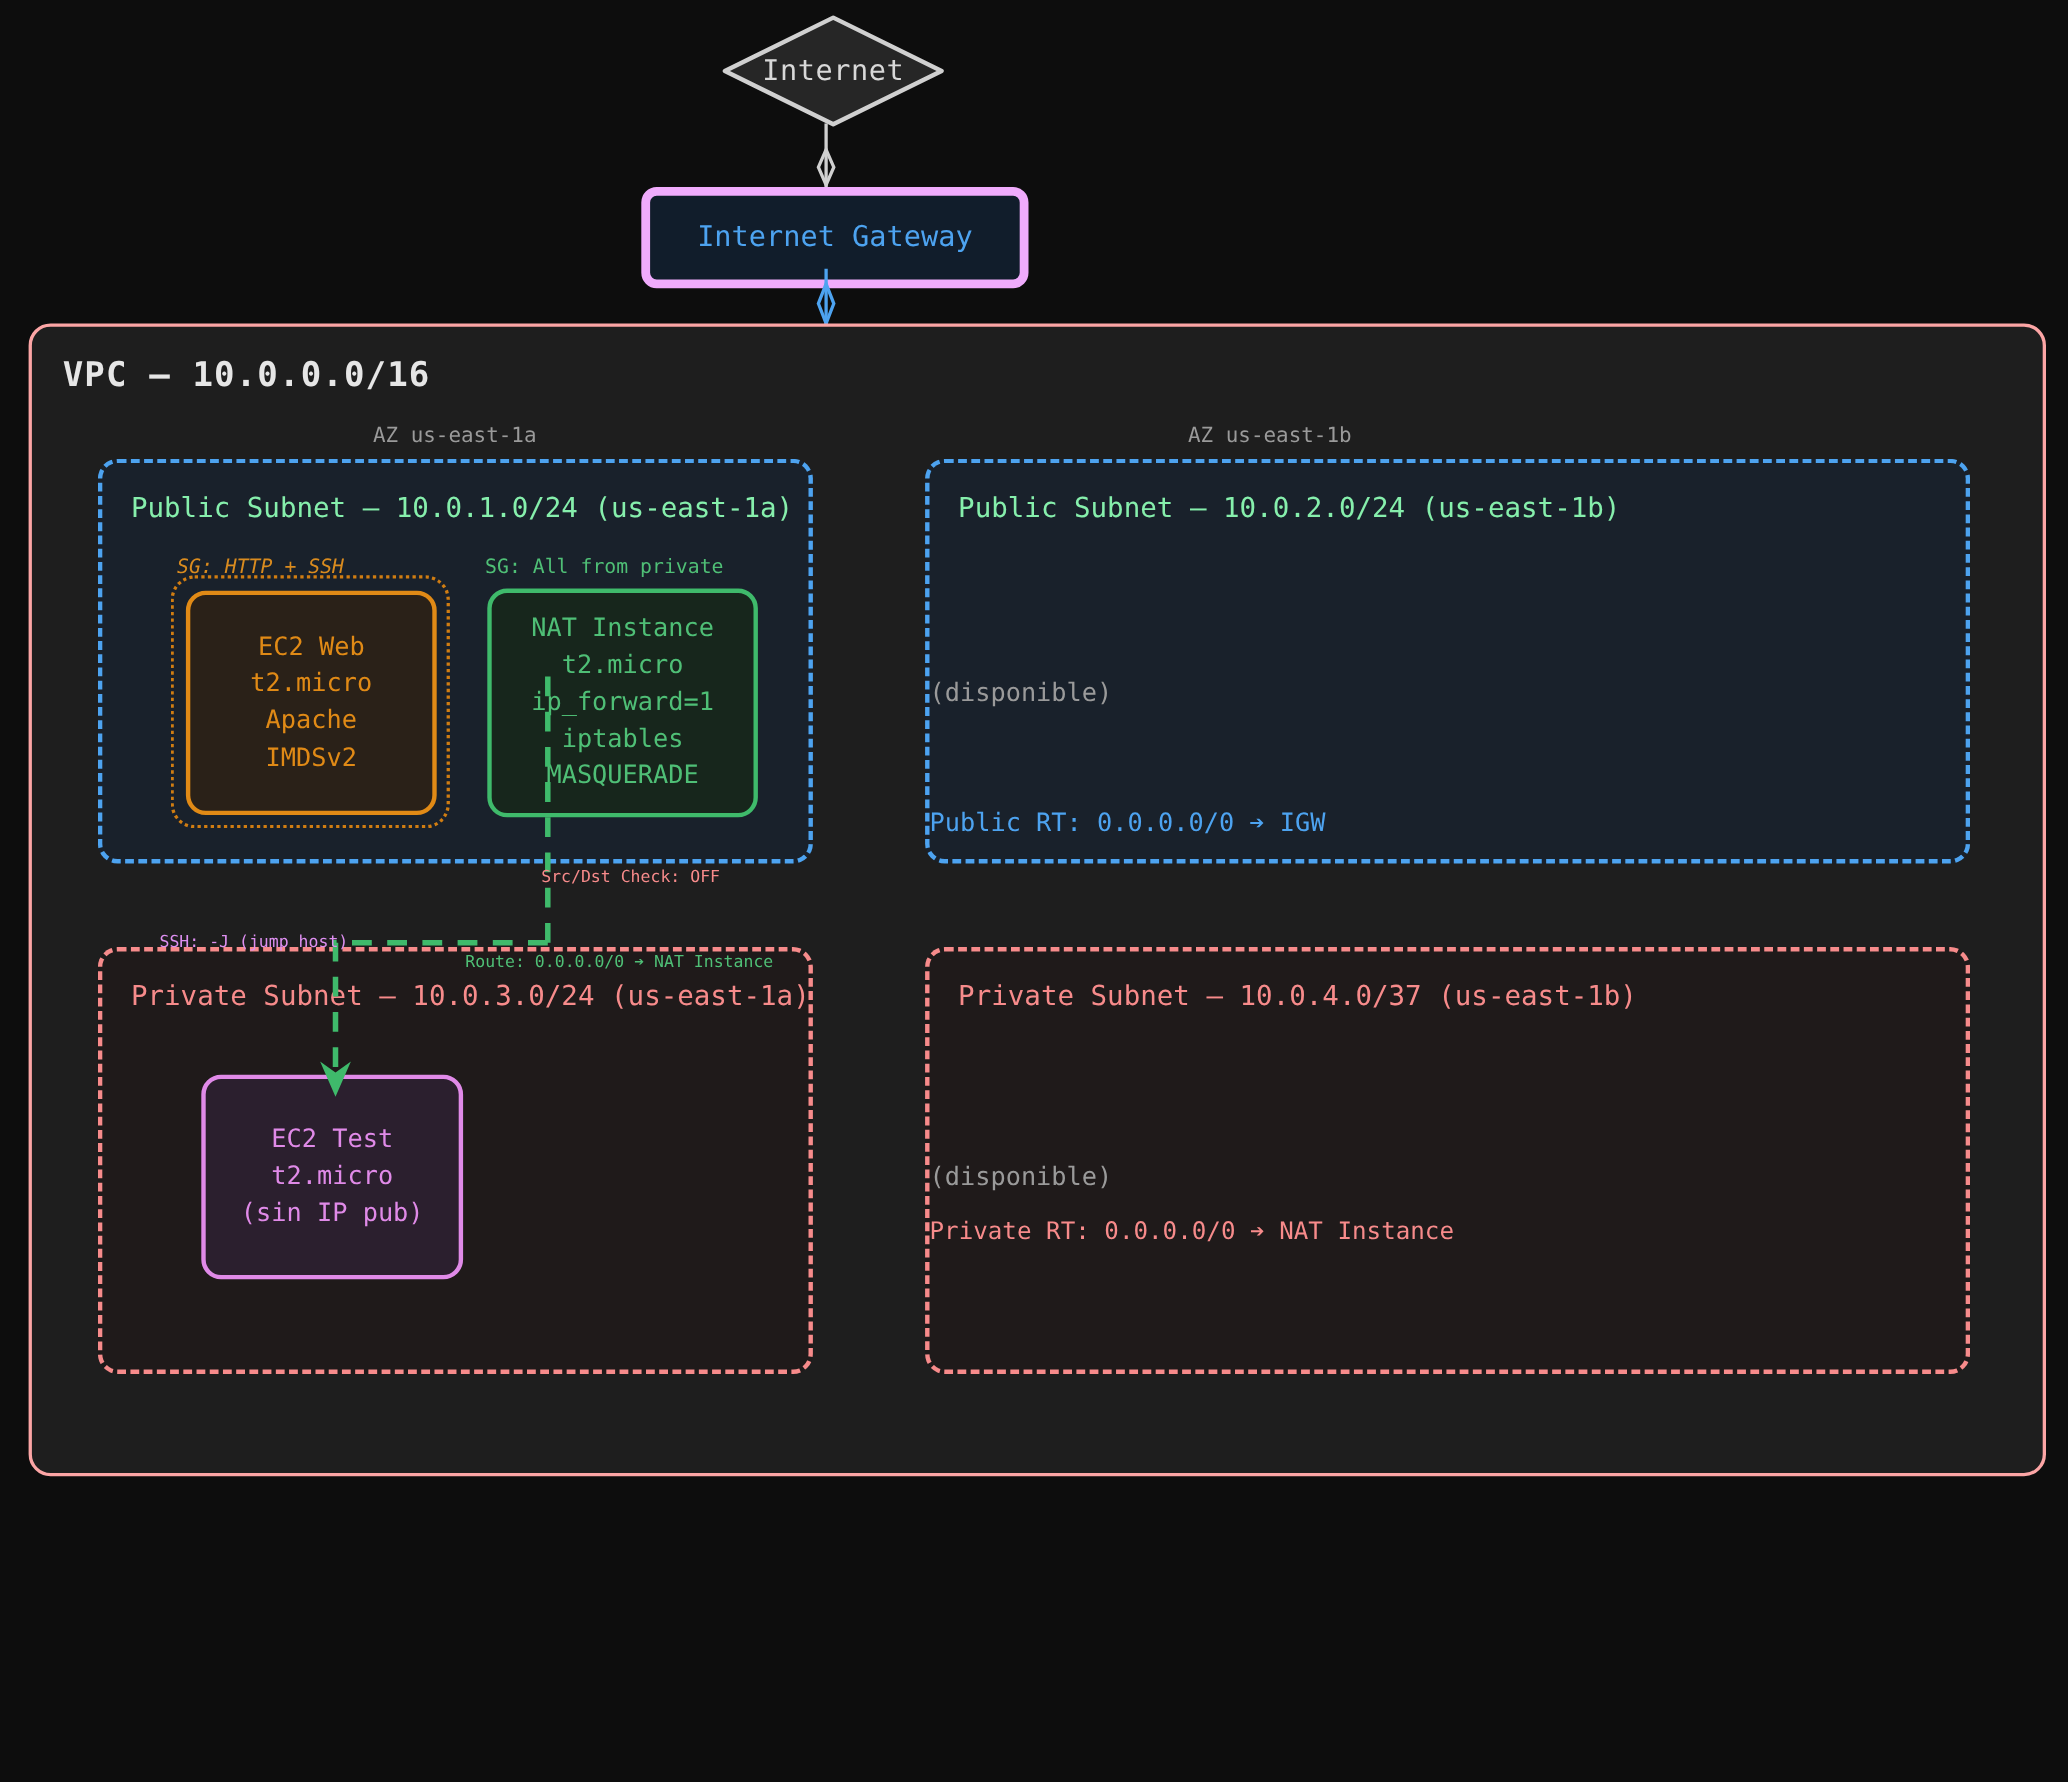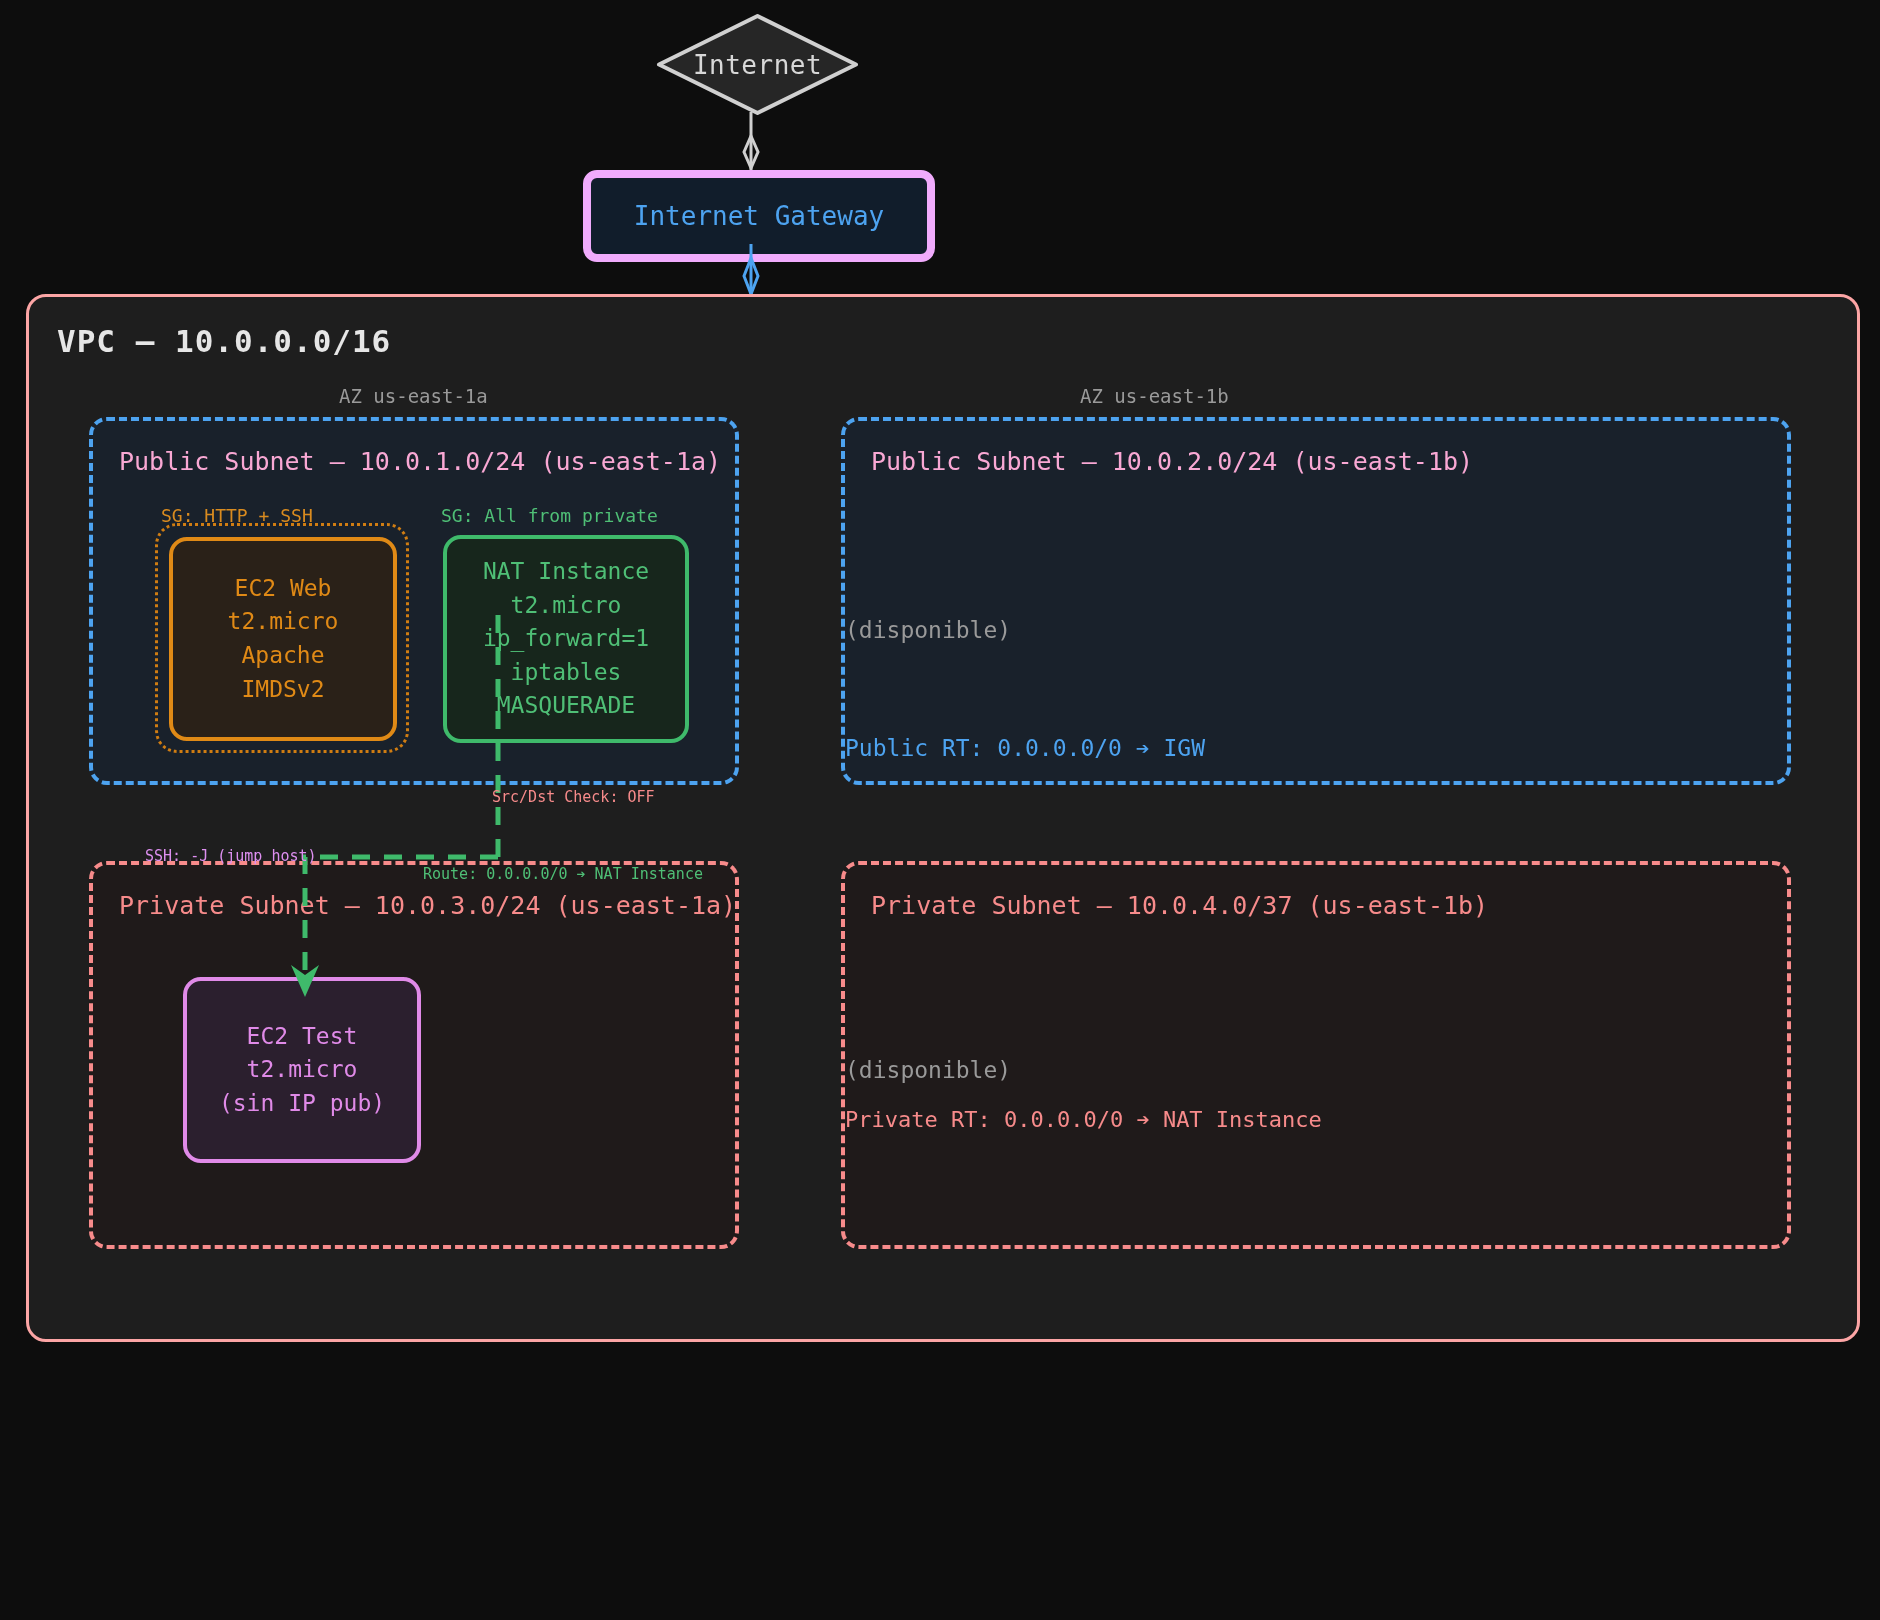--- a/index.html
+++ b/index.html
@@ -98,21 +98,21 @@
     position: absolute;
     left: 26px;
     top: 26px;
     font-size: 25px;
     white-space: nowrap;
   }
   .subnet.public {
     border: 4px dashed #4da3f0;
     background: #19212b;
   }
-  .subnet.public .subnet-title { color: #f9a8d4; }
+  .subnet.public .subnet-title { color: #86efac; }
   .subnet.private {
     border: 4px dashed #f78b8b;
     background: #1f1a1a;
   }
   .subnet.private .subnet-title { color: #f78b8b; }
 
   
   #subnet-pub-a  { left: 60px;  top: 120px; width: 642px;  height: 360px; }
   #subnet-pub-b  { left: 812px; top: 120px; width: 942px;  height: 360px; }
   #subnet-priv-a { left: 60px;  top: 564px; width: 642px;  height: 380px; }
@@ -143,21 +143,21 @@
     left: 62px; top: 102px; width: 248px; height: 224px;
     border: 3px dotted #d07d12;
     border-radius: 22px;
     pointer-events: none;
   }
   .sg-label {
     position: absolute;
     font-size: 18px;
     white-space: nowrap;
   }
-  .sg-label.web  { left: 68px;  top: 84px; color: #d98b1f; }
+  .sg-label.web  { left: 68px;  top: 84px; color: #d98b1f; font-style: italic; }
   .sg-label.nat  { left: 348px; top: 84px; color: #4fbf76; }
 
   .node.nat {
     left: 350px; top: 114px; width: 238px; height: 200px;
     border: 4px solid #3fba6b;
     background: #17261c;
     color: #4fbf76;
   }
 
   .node.test {

